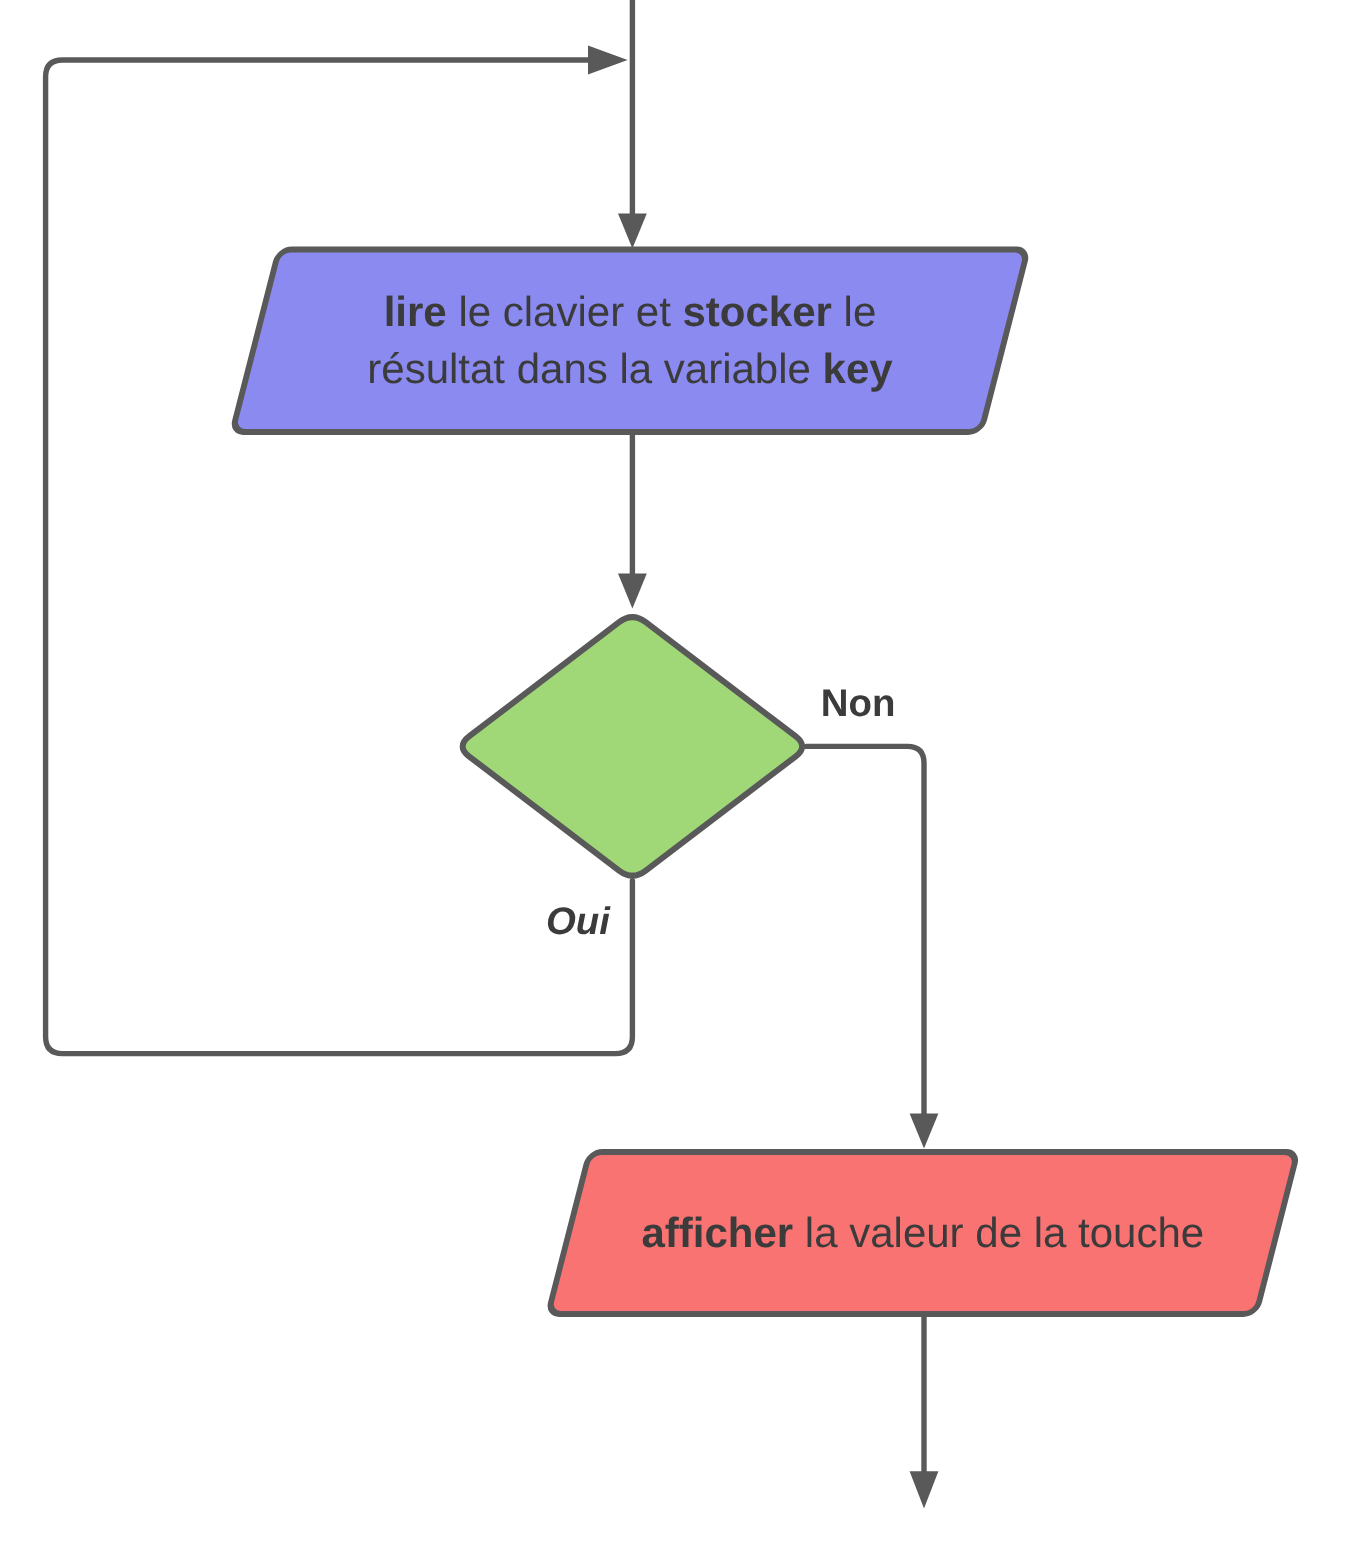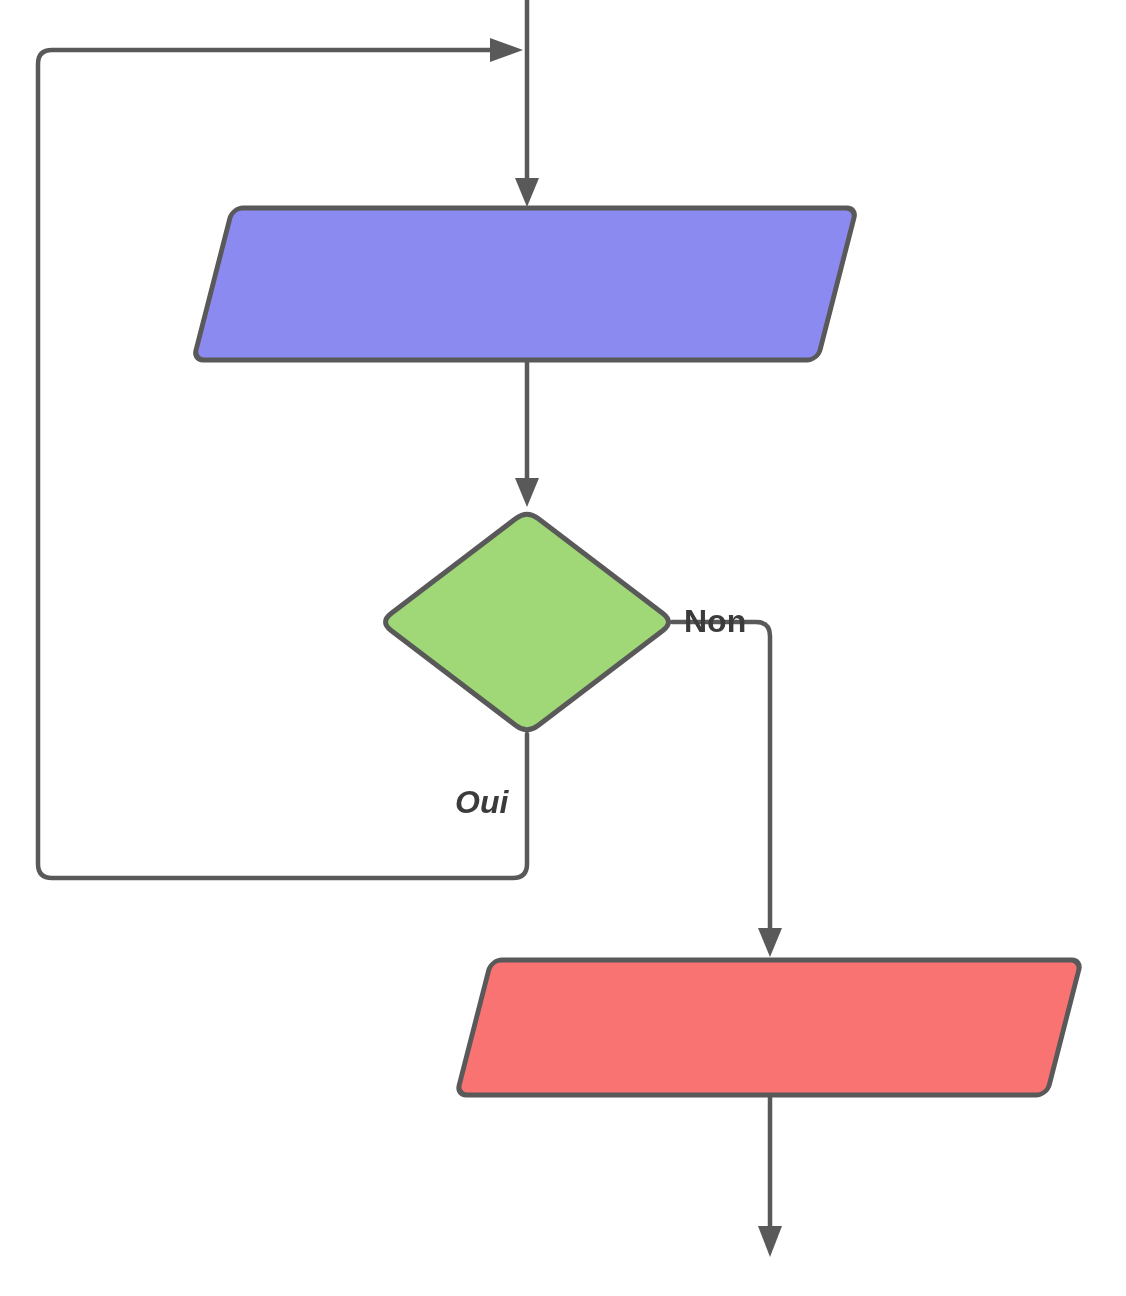--- a/index.html
+++ b/index.html
@@ -34,21 +34,20 @@
   .shape-text .line { display: block; white-space: nowrap; }
   .b { font-weight: bold; }
   .edge-label {
     position: absolute;
     color: #3b3b3b;
     font-size: 32px;
     font-weight: bold;
     line-height: 1;
     white-space: nowrap;
     pointer-events: none;
-    margin-top: 35px;
   }
 </style>
 </head>
 <body>
 
 <div class="canvas">
 
   <svg width="1126" height="1296" viewBox="0 0 1126 1296">
 
     <g fill="none" stroke-width="4.5" stroke-linecap="round" stroke="#595959">
@@ -71,21 +70,32 @@
       <g transform="translate(525,284) skewX(-14.4)">
         <rect x="-312" y="-76" width="624" height="152" rx="10" ry="10" fill="#8a8af0"></rect>
       </g>
       <path d="M515.9,518.5 Q527,510 538.1,518.5 L662.9,613.5 Q674,622 662.9,630.5 L538.1,725.5 Q527,734 515.9,725.5 L391.1,630.5 Q380,622 391.1,613.5 Z" fill="#a0d878"></path>
       <g transform="translate(769,1027.5) skewX(-14.4)">
         <rect x="-295" y="-67.5" width="590" height="135" rx="10" ry="10" fill="#f97373"></rect>
       </g>
     </g>
   </svg>
 
+  <div class="shape-text" style="left:235px; top:208px; width:580px; height:152px;">
+    <span class="line">
+      <span class="b">lire</span><span> le clavier et </span><span class="b">stocker</span><span> le</span>
+    </span>
+    <span class="line">
+      <span>résultat dans la variable </span><span class="b">key</span>
+    </span>
+  </div>
 
 
   <div class="shape-text" style="left:469px; top:960px; width:600px; height:135px;">
+    <span class="line">
+      <span class="b">afficher</span><span> la valeur de la touche</span>
+    </span>
   </div>
 
   <div class="edge-label" style="left:684px; top:570px;">Non</div>
   <div class="edge-label" style="left:455px; top:751px;font-style:italic;">Oui</div>
 
 </div>
 
 </body></html>

